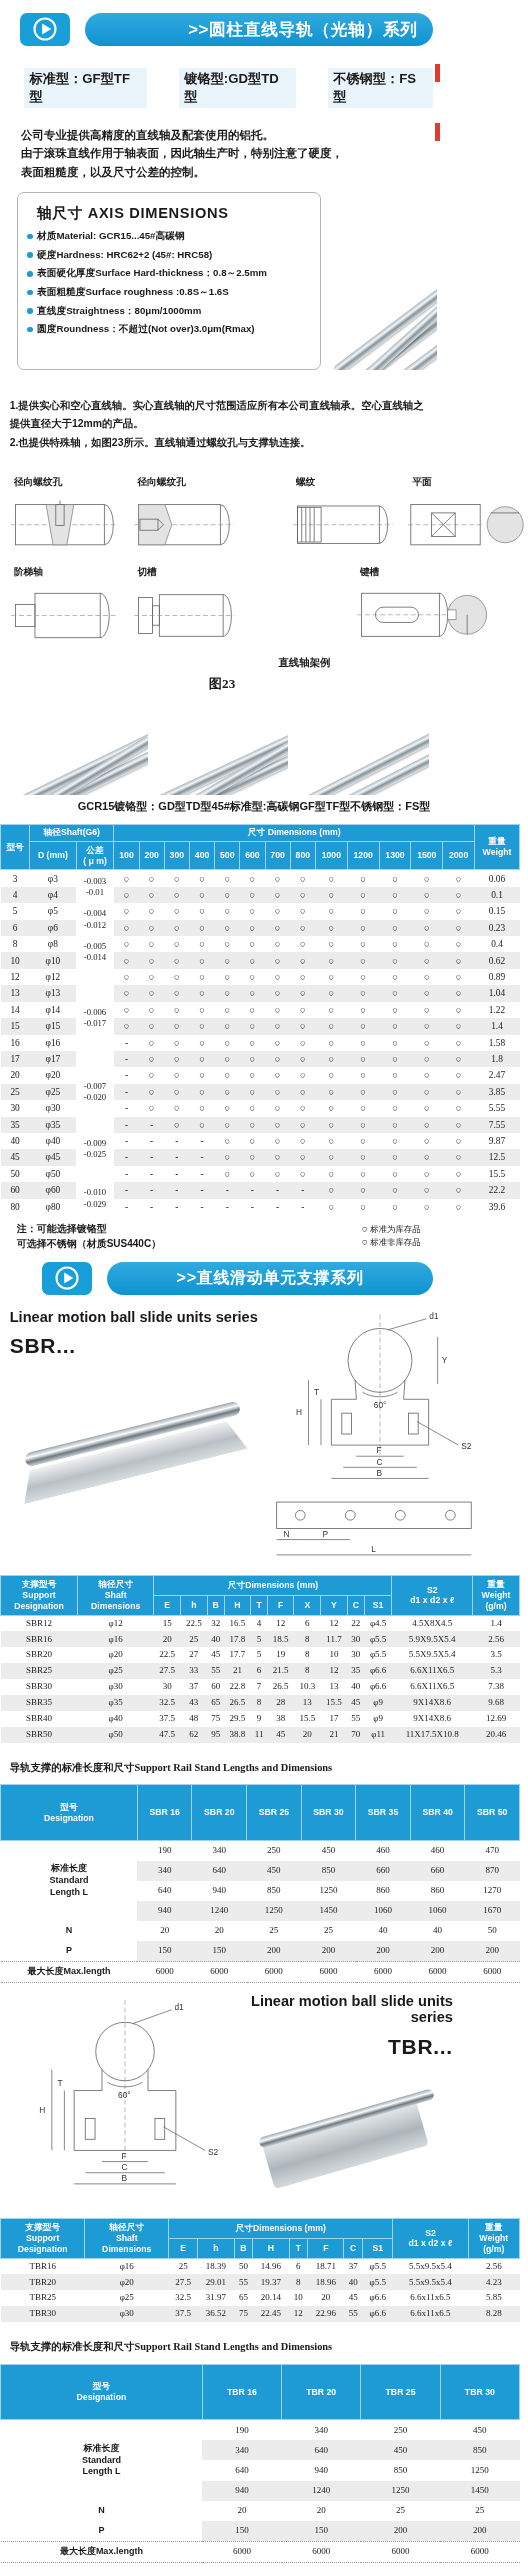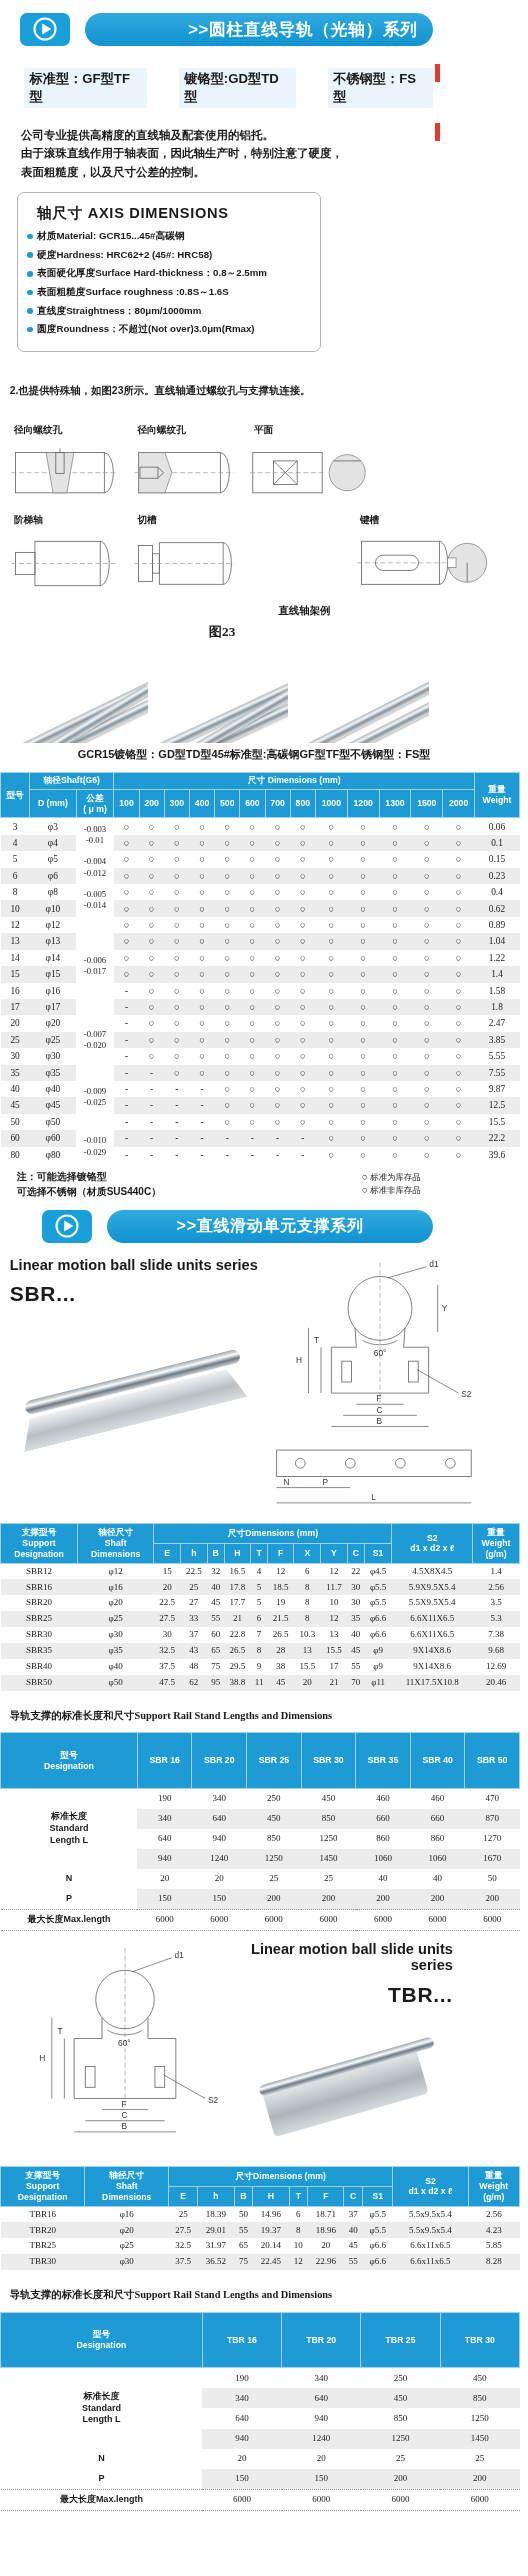--- a/index.html
+++ b/index.html
@@ -18,21 +18,21 @@
             font-weight:bold;font-size:16.7px;letter-spacing:0.7px;}
   .topbar.second{padding:4.2px 7px 4.2px 42px;margin-top:7px;}
   .topbar.second .titlebar{justify-content:center;max-width:327px;font-size:16px;}
   .edge-tab{position:absolute;right:0;width:4.9px;height:18px;background:#e23b2e;}
 
   
   .type-labels{display:flex;gap:32px;padding:18px 7px 0 24px;font-size:13.2px;font-weight:bold;}
   .type-labels span{background:#eaf4fb;padding:2.1px 5.6px;border-radius:2px;}
   .intro{padding:18px 9.7px 0 21px;font-size:11.5px;font-weight:bold;line-height:1.6;}
 
-  .axis-row{display:flex;gap:3px;padding:11px 2.8px 0 16.7px;flex-direction:column;}
+  .axis-row{display:flex;gap:3px;padding:11px 2.8px 0 16.7px;}
   .axis-box{width:304px;border:0.7px solid #b5b5b5;border-radius:7px;padding:8.4px 5.6px 9.7px 9.7px;box-sizing:border-box;}
   .axis-title{font-size:14.6px;font-weight:bold;margin:2.8px 0 7px 9.7px;letter-spacing:0.7px;}
   .axis-box ul{margin:0;padding:0;}
   .axis-box li{list-style:none;font-size:9.7px;font-weight:bold;margin:5.6px 0;padding-left:9.7px;position:relative;}
   .axis-box li::before{content:"";position:absolute;left:0;top:3.5px;width:5.6px;height:5.6px;border-radius:50%;background:var(--thblue);}
 
   .photo-top{flex:1;position:relative;height:178px;overflow:hidden;}
   .rod{position:absolute;height:10.4px;border-radius:5.6px;
        background:linear-gradient(#aeb7bd,#f2f6f8 32%,#87929a 62%,#d9dfe2);
        box-shadow:0 1.4px 2.1px rgba(0,0,0,.28);}
@@ -146,20 +146,21 @@
     </div>
     <div class="photo-top">
       <div class="rod" style="width:237px;left:-12.5px;top:104px;transform:rotate(-37deg)"></div>
       <div class="rod" style="width:237px;left:4.2px;top:118px;transform:rotate(-37deg)"></div>
       <div class="rod" style="width:237px;left:21px;top:134px;transform:rotate(-37deg)"></div>
       <div class="rod" style="width:237px;left:-28px;top:136px;transform:rotate(-42deg)"></div>
     </div>
   </section>
 
   <div class="notes">
+    <div>1.提供实心和空心直线轴。实心直线轴的尺寸范围适应所有本公司直线轴承。空心直线轴之提供直径大于12mm的产品。</div>
     <div>2.也提供特殊轴，如图23所示。直线轴通过螺纹孔与支撑轨连接。</div>
   </div>
 
   <section class="fig23">
     <div class="diag-row">
       <div class="diag">
         <span class="dlabel">径向螺纹孔</span>
         <svg width="111" height="64" viewBox="0 0 160 92">
           <rect class="ln" x="8" y="18" width="128" height="58"></rect>
           <path class="ln" d="M136,18 a13,29 0 0 1 0,58"></path>
@@ -172,20 +173,33 @@
       <div class="diag">
         <span class="dlabel">径向螺纹孔</span>
         <svg width="104" height="64" viewBox="0 0 150 92">
           <rect class="ln" x="8" y="18" width="118" height="58"></rect>
           <path class="ln" d="M126,18 a13,29 0 0 1 0,58"></path>
           <line class="cl" x1="2" y1="47" x2="146" y2="47"></line>
           <polygon class="hatch" points="8,18 46,18 56,47 46,76 8,76"></polygon>
           <rect class="ln" x="10" y="39" width="26" height="16" fill="#fff"></rect>
           <line class="ln" x1="36" y1="39" x2="44" y2="47"></line>
           <line class="ln" x1="36" y1="55" x2="44" y2="47"></line>
+        </svg>
+      </div>
+      <div class="diag" style="margin-left:42px">
+        <span class="dlabel">螺纹</span>
+        <svg width="104" height="64" viewBox="0 0 150 92">
+          <rect class="ln" x="8" y="20" width="118" height="54"></rect>
+          <path class="ln" d="M126,20 a12,27 0 0 1 0,54"></path>
+          <line class="cl" x1="2" y1="47" x2="146" y2="47"></line>
+          <rect class="ln" x="8" y="22" width="34" height="50"></rect>
+          <line class="ln" x1="14" y1="22" x2="14" y2="72"></line>
+          <line class="ln" x1="20" y1="22" x2="20" y2="72"></line>
+          <line class="ln" x1="26" y1="22" x2="26" y2="72"></line>
+          <line class="ln" x1="32" y1="22" x2="32" y2="72"></line>
         </svg>
       </div>
       <div class="diag">
         <span class="dlabel">平面</span>
         <svg width="118" height="64" viewBox="0 0 170 92">
           <rect class="ln" x="4" y="18" width="100" height="58"></rect>
           <line class="cl" x1="0" y1="47" x2="110" y2="47"></line>
           <rect class="ln" x="34" y="30" width="34" height="34"></rect>
           <line class="ln" x1="34" y1="30" x2="68" y2="64"></line>
           <line class="ln" x1="68" y1="30" x2="34" y2="64"></line>

